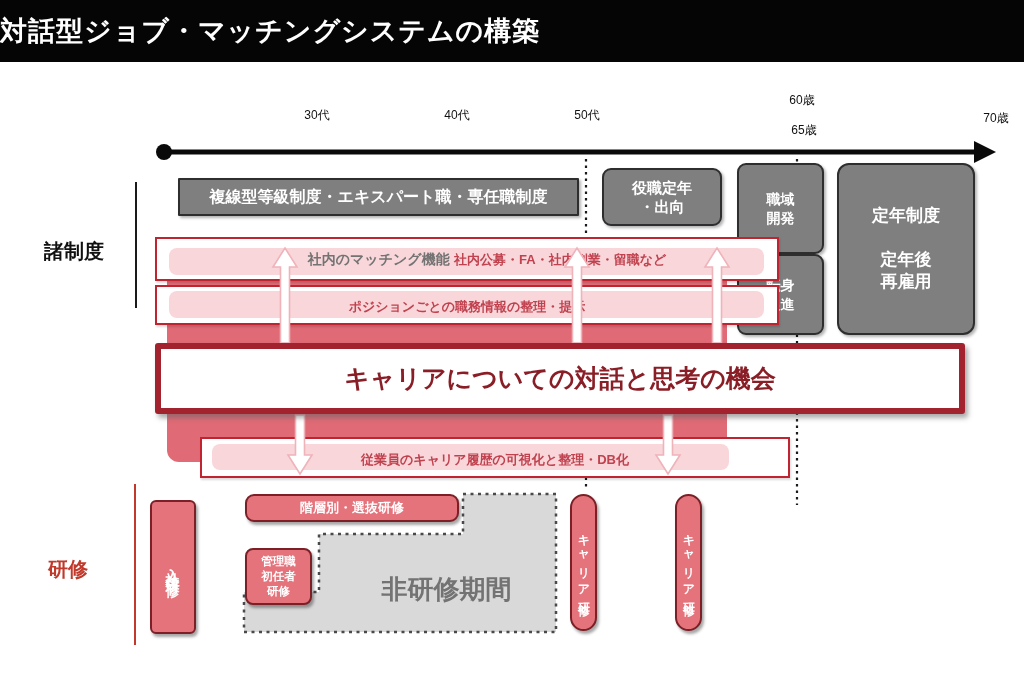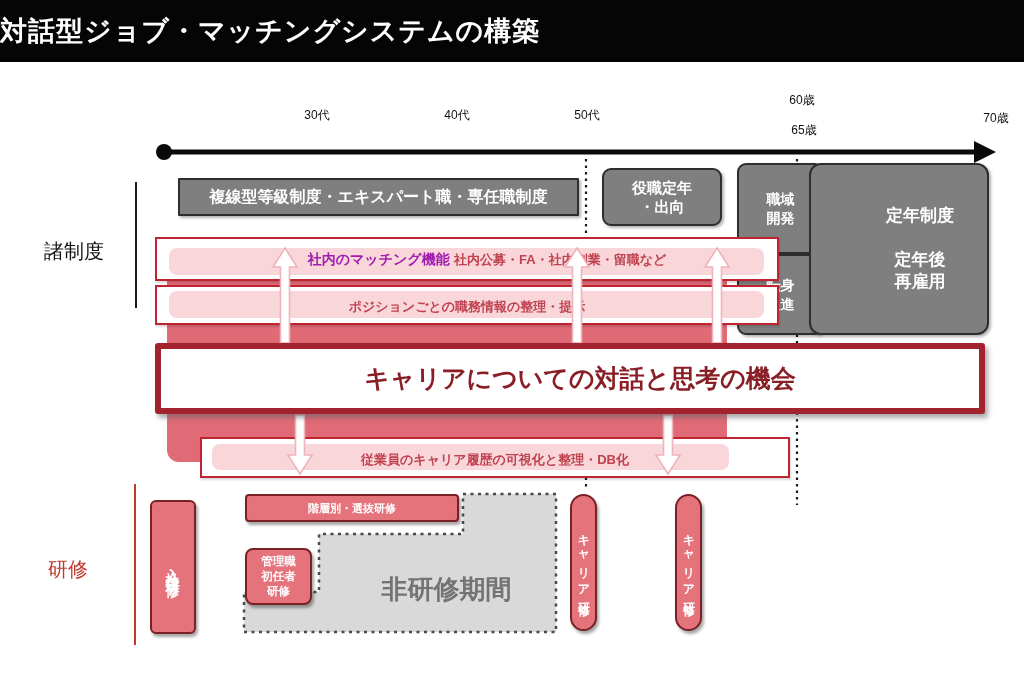--- a/index.html
+++ b/index.html
@@ -2,36 +2,36 @@
 <html><head>
 <meta charset="utf-8">
 <style>
   html,body{margin:0;padding:0;background:#ffffff;}
   .stage{position:relative;width:1024px;height:697px;background:#ffffff;overflow:hidden;
          font-family:"Liberation Sans","DejaVu Sans",sans-serif;}
   .abs{position:absolute;}
   .titlebar{left:0;top:0;width:1024px;height:62px;background:#050505;display:flex;align-items:center;justify-content:flex-start;z-index:7;}
   .title{color:#ffffff;font-size:27px;font-weight:bold;letter-spacing:1px;}
   .age{font-size:12px;font-weight:normal;color:#111;text-align:center;z-index:2;white-space:nowrap;}
-  .seclabel{font-size:20px;font-weight:normal;color:#111;z-index:2;white-space:nowrap;}
+  .seclabel{font-size:20px;font-weight:bold;color:#111;z-index:2;white-space:nowrap;}
   .seclabel.red{color:#c0392b;}
   .bracket{width:2px;background:#1a1a1a;z-index:2;}
   .bracket.red{background:#c0392b;width:2px;}
   .graybox{background:#7f7f7f;border:2.5px solid #2e2e2e;border-radius:9px;color:#fff;font-weight:bold;
            display:flex;align-items:center;justify-content:center;text-align:center;white-space:pre-line;
            box-shadow:2px 2px 3px rgba(0,0,0,.30);z-index:2;line-height:1.3;}
   .pinkrect{background:#e06a76;border-radius:12px;z-index:3;}
   .redbox{border:2.5px solid #bf2430;background:#ffffff;z-index:4;box-shadow:1px 2px 2px rgba(0,0,0,.15);}
   .pinkfill{position:absolute;background:#f8d6da;border-radius:8px;}
   .rb-text{position:absolute;left:0;right:0;text-align:center;white-space:nowrap;z-index:1;}
-  .mhead{font-weight:bold;color:#a21caf;font-size:14px;margin-left:40px;}
+  .mhead{font-weight:bold;color:#737373;font-size:14px;margin-left:40px;}
   .mdetail{font-weight:600;color:#c0424f;font-size:13px;}
   .dialogbox{border:6px solid #a2232e;background:#ffffff;border-radius:3px;z-index:6;
              display:flex;align-items:center;justify-content:center;
-             box-shadow:3px 4px 5px rgba(100,100,100,.55);padding-left:20px;}
+             box-shadow:3px 4px 5px rgba(100,100,100,.55);}
   .dialogtext{font-size:25px;font-weight:bold;color:#8a1e26;white-space:nowrap;}
   .pill{background:#e4737c;border:2.5px solid #7b2026;color:#fff;font-weight:bold;
         display:flex;align-items:center;justify-content:center;text-align:center;
         box-shadow:2px 3px 3px rgba(0,0,0,.35);z-index:4;}
   .vtext{writing-mode:vertical-rl;text-orientation:upright;letter-spacing:4px;}
   .ntext{font-size:26px;font-weight:bold;color:#737373;z-index:3;text-align:center;white-space:nowrap;}
   svg{position:absolute;left:0;top:0;pointer-events:none;}
 </style>
 </head>
 <body>
@@ -63,21 +63,21 @@
   <div class="abs seclabel red" style="left:48px;top:556px;">研修</div>
   <div class="abs bracket red" style="left:134px;top:484px;height:161px;"></div>
 
   <div class="abs graybox" style="left:178px;top:178px;width:397px;height:34px;font-size:16px;border-radius:1px;">複線型等級制度・エキスパート職・専任職制度</div>
   <div class="abs graybox" style="left:584px;top:168px;width:116px;height:54px;font-size:15px;margin-left:18px;">役職定年
 ・出向</div>
   <div class="abs graybox" style="left:737px;top:163px;width:83px;height:87px;font-size:14px;">職域
 開発</div>
   <div class="abs graybox" style="left:737px;top:254px;width:83px;height:77px;font-size:14px;">転身
 促進</div>
-  <div class="abs graybox" style="left:809px;top:163px;width:134px;height:168px;font-size:17px;border-radius:12px;padding-left:42px;">定年制度
+  <div class="abs graybox" style="left:837px;top:163px;width:134px;height:168px;font-size:17px;border-radius:12px;">定年制度
 
 定年後
 再雇用</div>
 
   <div class="abs pinkrect" style="left:167px;top:255px;width:560px;height:207px;"></div>
 
   <div class="abs redbox" style="left:155px;top:237px;width:620px;height:40px;">
     <div class="pinkfill" style="left:12px;right:13px;top:9px;bottom:4px;"></div>
     <div class="rb-text" style="top:11px;">
       <span class="mhead">社内のマッチング機能</span>
@@ -105,21 +105,21 @@
     <path d="M712.5,343 V267 H705 L717,248 L729,267 H721.5 V343 Z" fill="#ffffff" stroke="#efb3ba" stroke-width="1.6"></path>
     <path d="M295.5,415 V455 H288 L300,474 L312,455 H304.5 V415 Z" fill="#ffffff" stroke="#efb3ba" stroke-width="1.6"></path>
     <path d="M663.5,415 V455 H656 L668,474 L680,455 H672.5 V415 Z" fill="#ffffff" stroke="#efb3ba" stroke-width="1.6"></path>
   </svg>
 
   <div class="abs dialogbox" style="left:155px;top:343px;width:798px;height:59px;">
     <div class="dialogtext">キャリアについての対話と思考の機会</div>
   </div>
 
   <div class="abs pill vtext" style="left:150px;top:500px;width:42px;height:130px;border-radius:6px;font-size:14px;">入社後研修</div>
-  <div class="abs pill" style="left:245px;top:494px;width:210px;height:24px;border-radius:4px;font-size:11px;">階層別・選抜研修</div>
+  <div class="abs pill" style="left:245px;top:494px;width:210px;height:24px;border-radius:9px;font-size:13px;">階層別・選抜研修</div>
   <div class="abs pill" style="left:245px;top:548px;width:63px;height:53px;border-radius:8px;font-size:11.5px;white-space:pre-line;line-height:1.3;">管理職
 初任者
 研修</div>
   <div class="abs ntext" style="left:374px;top:572px;width:145px;">非研修期間</div>
   <div class="abs pill vtext" style="left:570px;top:494px;width:23px;height:133px;border-radius:14px;font-size:12px;letter-spacing:3px;">キャリア研修</div>
   <div class="abs pill vtext" style="left:675px;top:494px;width:23px;height:133px;border-radius:14px;font-size:12px;letter-spacing:3px;">キャリア研修</div>
 
 </div>
 
 </body></html>

